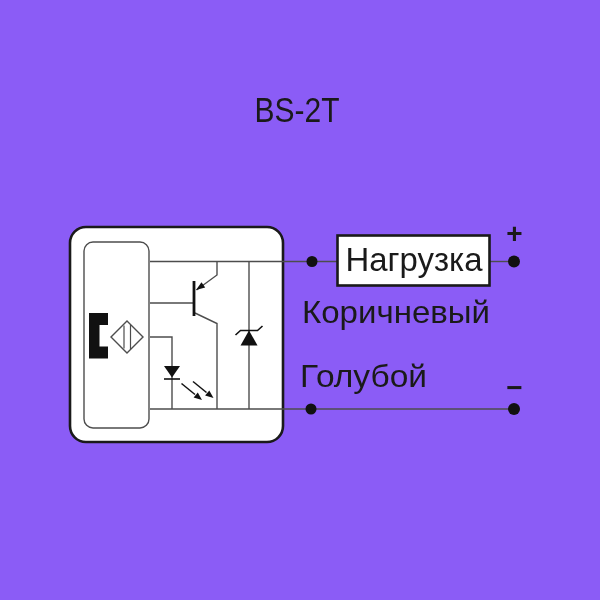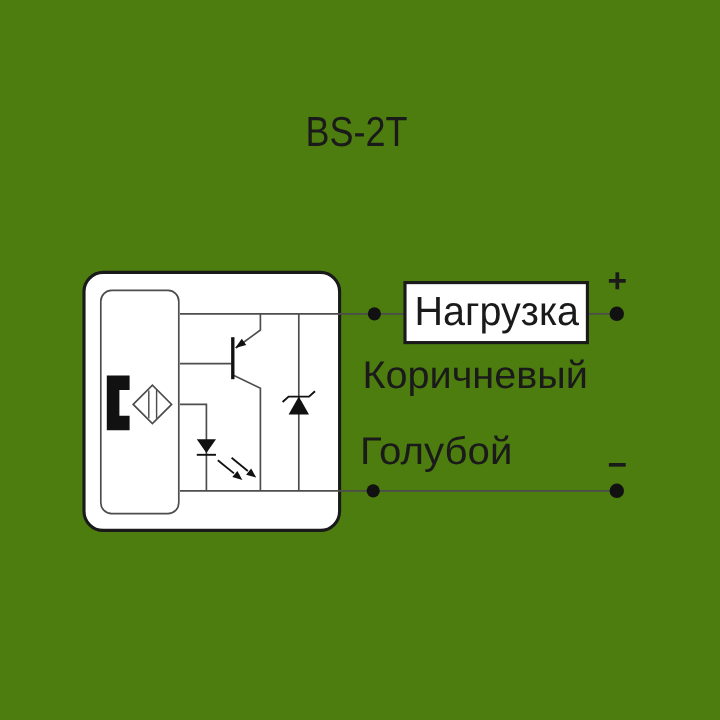--- a/index.html
+++ b/index.html
@@ -4,21 +4,21 @@
 <style>
   html, body {
     margin: 0;
     padding: 0;
     background: #ffffff;
   }
   #stage {
     position: relative;
     width: 600px;
     height: 600px;
-    background: #4d7c0f;
+    background: #8b5cf6;
     overflow: hidden;
     font-family: "Liberation Sans", sans-serif;
   }
   svg text {
     font-family: "Liberation Sans", sans-serif;
     fill: #1a1a1a;
   }
 </style>
 </head>
 <body>

